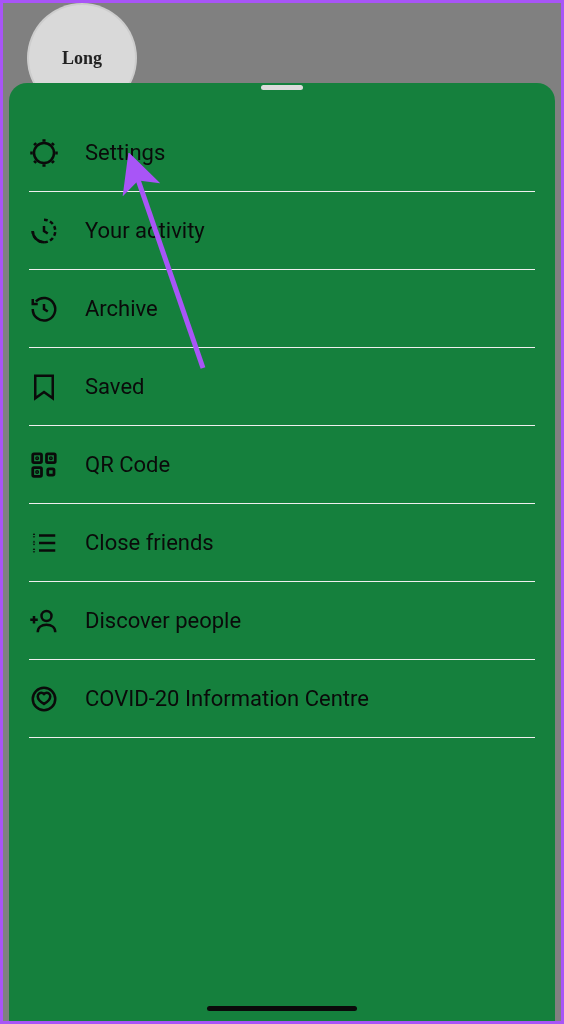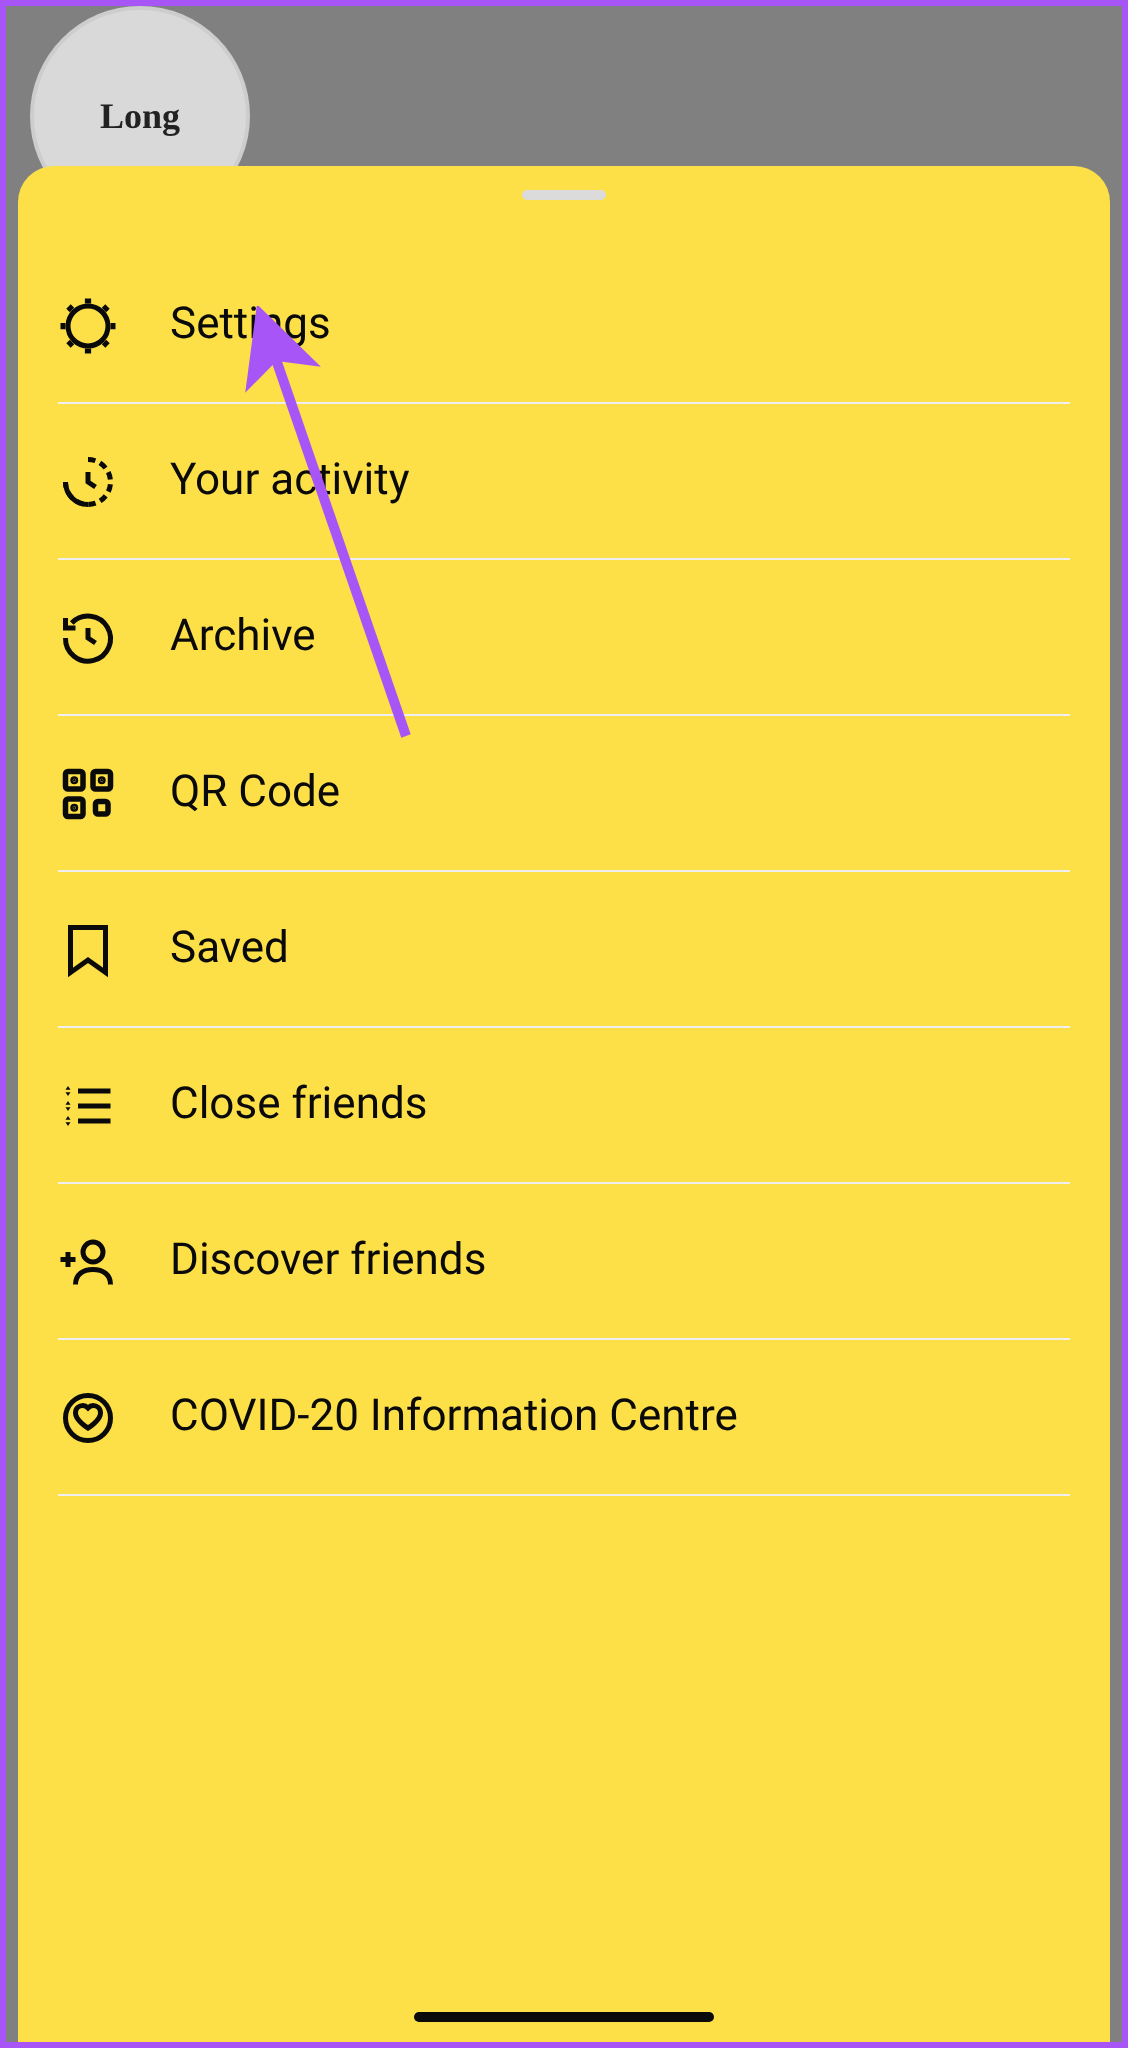--- a/index.html
+++ b/index.html
@@ -20,21 +20,21 @@
       position: absolute;
       top: 0;
       left: 0;
       right: 0;
       height: 100%;
       background: rgba(60, 60, 60, 0.65);
     }
     .profile-bg {
       position: absolute;
       top: 10px;
-      left: 12px;
+      left: 24px;
       right: 20px;
       height: 90px;
       display: flex;
       align-items: center;
       gap: 30px;
     }
     .avatar {
       width: 110px;
       height: 110px;
       border-radius: 50%;
@@ -47,23 +47,23 @@
       font-size: 18px;
       color: #222;
       font-family: Georgia, serif;
     }
     .sheet {
       position: absolute;
       top: 80px;
       left: 6px;
       right: 6px;
       bottom: 0;
-      background: #fde047;
+      background: #15803d;
       border-radius: 18px 18px 0 0;
-      padding-top: 12px;
+      padding-top: 2px;
     }
     .drag-handle {
       width: 42px;
       height: 5px;
       background: #dbdbdb;
       border-radius: 3px;
       margin: 0 auto 24px auto;
     }
     .menu {
       padding: 0 20px;
@@ -152,66 +152,66 @@
       <span class="icon-wrap">
         <svg viewBox="0 0 24 24" fill="none" stroke="#0a0a0a" stroke-width="2">
           <path d="M3 12 A9 9 0 1 0 5.5 6"></path>
           <path d="M3 4 L3 8 L7 8"></path>
           <path d="M12 8 L12 12 L15 14"></path>
         </svg>
       </span>
       <span class="menu-label">Archive</span>
     </div>
 
+
+    <div class="menu-item">
+      <span class="icon-wrap">
+        <svg viewBox="0 0 24 24" fill="none" stroke="#0a0a0a" stroke-width="2">
+          <path d="M5 3 L19 3 L19 21 L12 16 L5 21 Z"></path>
+        </svg>
+      </span>
+      <span class="menu-label">Saved</span>
+    </div>
 
     <div class="menu-item">
       <span class="icon-wrap">
         <svg viewBox="0 0 24 24" fill="none" stroke="#0a0a0a" stroke-width="2.2">
           <rect x="3" y="3" width="7" height="7" rx="1"></rect>
           <rect x="14" y="3" width="7" height="7" rx="1"></rect>
           <rect x="3" y="14" width="7" height="7" rx="1"></rect>
           <rect x="15" y="15" width="5" height="5" rx="1"></rect>
           <circle cx="6.5" cy="6.5" r="0.5" fill="#0a0a0a"></circle>
           <circle cx="17.5" cy="6.5" r="0.5" fill="#0a0a0a"></circle>
           <circle cx="6.5" cy="17.5" r="0.5" fill="#0a0a0a"></circle>
         </svg>
       </span>
       <span class="menu-label">QR Code</span>
     </div>
 
     <div class="menu-item">
       <span class="icon-wrap">
         <svg viewBox="0 0 24 24" fill="none" stroke="#0a0a0a" stroke-width="2">
-          <path d="M5 3 L19 3 L19 21 L12 16 L5 21 Z"></path>
-        </svg>
-      </span>
-      <span class="menu-label">Saved</span>
-    </div>
-
-    <div class="menu-item">
-      <span class="icon-wrap">
-        <svg viewBox="0 0 24 24" fill="none" stroke="#0a0a0a" stroke-width="2">
           <path d="M8 6 L21 6 M8 12 L21 12 M8 18 L21 18"></path>
           <path d="M4 4 L5 5.5 L3 5.5 Z M4 10 L5 11.5 L3 11.5 Z M4 16 L5 17.5 L3 17.5 Z" fill="#0a0a0a" stroke="none"></path>
           <path d="M4 8 L3 6.5 L5 6.5 Z M4 14 L3 12.5 L5 12.5 Z M4 20 L3 18.5 L5 18.5 Z" fill="#0a0a0a" stroke="none"></path>
         </svg>
       </span>
       <span class="menu-label">Close friends</span>
     </div>
 
 
     <div class="menu-item">
       <span class="icon-wrap">
         <svg viewBox="0 0 24 24" fill="none" stroke="#0a0a0a" stroke-width="2">
           <circle cx="14" cy="8" r="4"></circle>
           <path d="M7 21 C7 17 10 15 14 15 C18 15 21 17 21 21"></path>
           <path d="M4 8 L4 14 M1 11 L7 11"></path>
         </svg>
       </span>
-      <span class="menu-label">Discover friends</span>
+      <span class="menu-label">Discover people</span>
     </div>
 
     <div class="menu-item">
       <span class="icon-wrap">
         <svg viewBox="0 0 24 24" fill="none" stroke="#0a0a0a" stroke-width="2">
           <circle cx="12" cy="12" r="9"></circle>
           <path d="M12 16 C12 16 7 13 7 10 C7 8 8.5 7 10 7 C11 7 12 8 12 8 C12 8 13 7 14 7 C15.5 7 17 8 17 10 C17 13 12 16 12 16 Z"></path>
         </svg>
       </span>
       <span class="menu-label">COVID-20 Information Centre</span>

